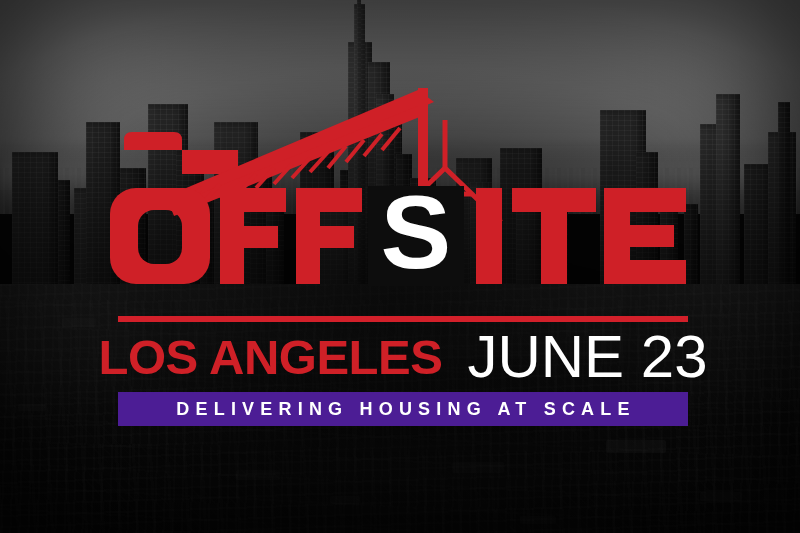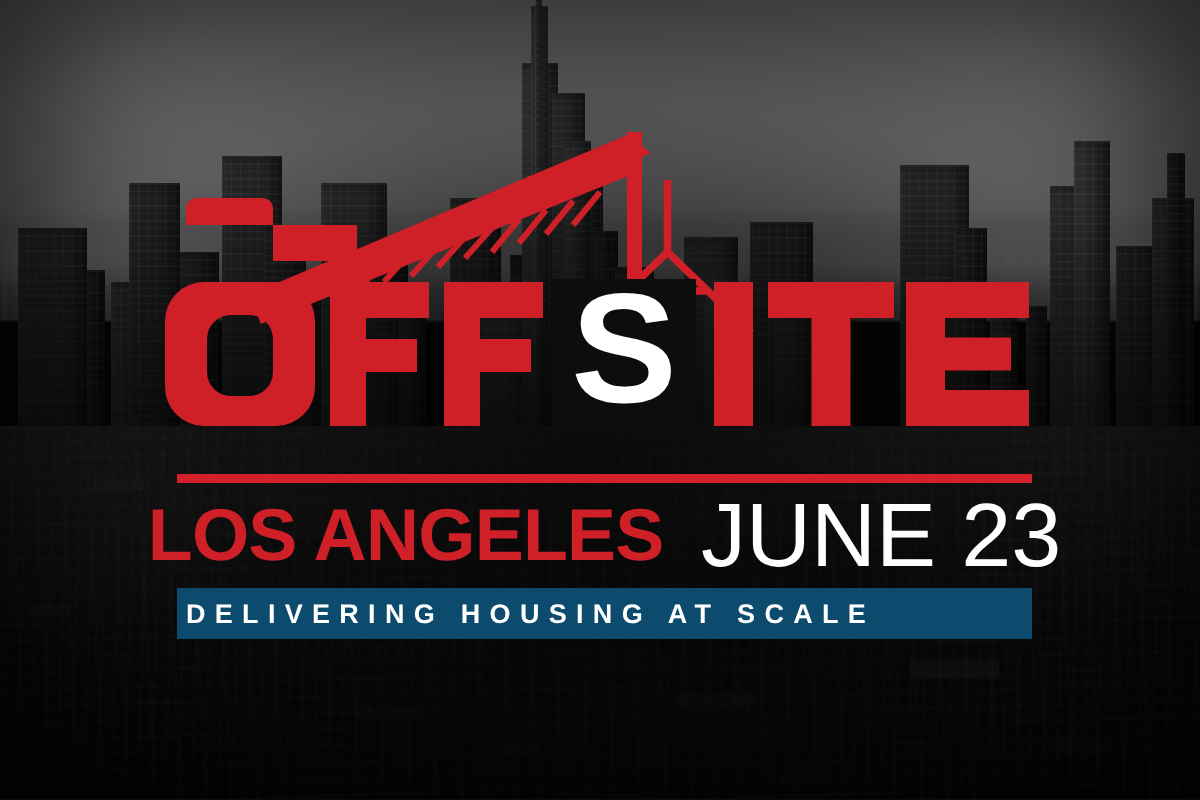--- a/index.html
+++ b/index.html
@@ -130,22 +130,22 @@
     color:#ffffff;
     font-weight:300;
     font-size:60px;
     line-height:1;
     letter-spacing:0px;
     margin-left:14px;
   }
 
   .banner{
     position:absolute;left:118px;top:392px;width:570px;height:34px;
-    background:#0c4a6e;
-    display:flex;align-items:center;justify-content:flex-start;
+    background:#4c1d95;
+    display:flex;align-items:center;justify-content:center;
   }
   .tagline{
     color:#ffffff;
     font-weight:700;
     font-size:18px;
     letter-spacing:6.2px;
     line-height:1;
     padding-left:6px;
     white-space:nowrap;
   }

